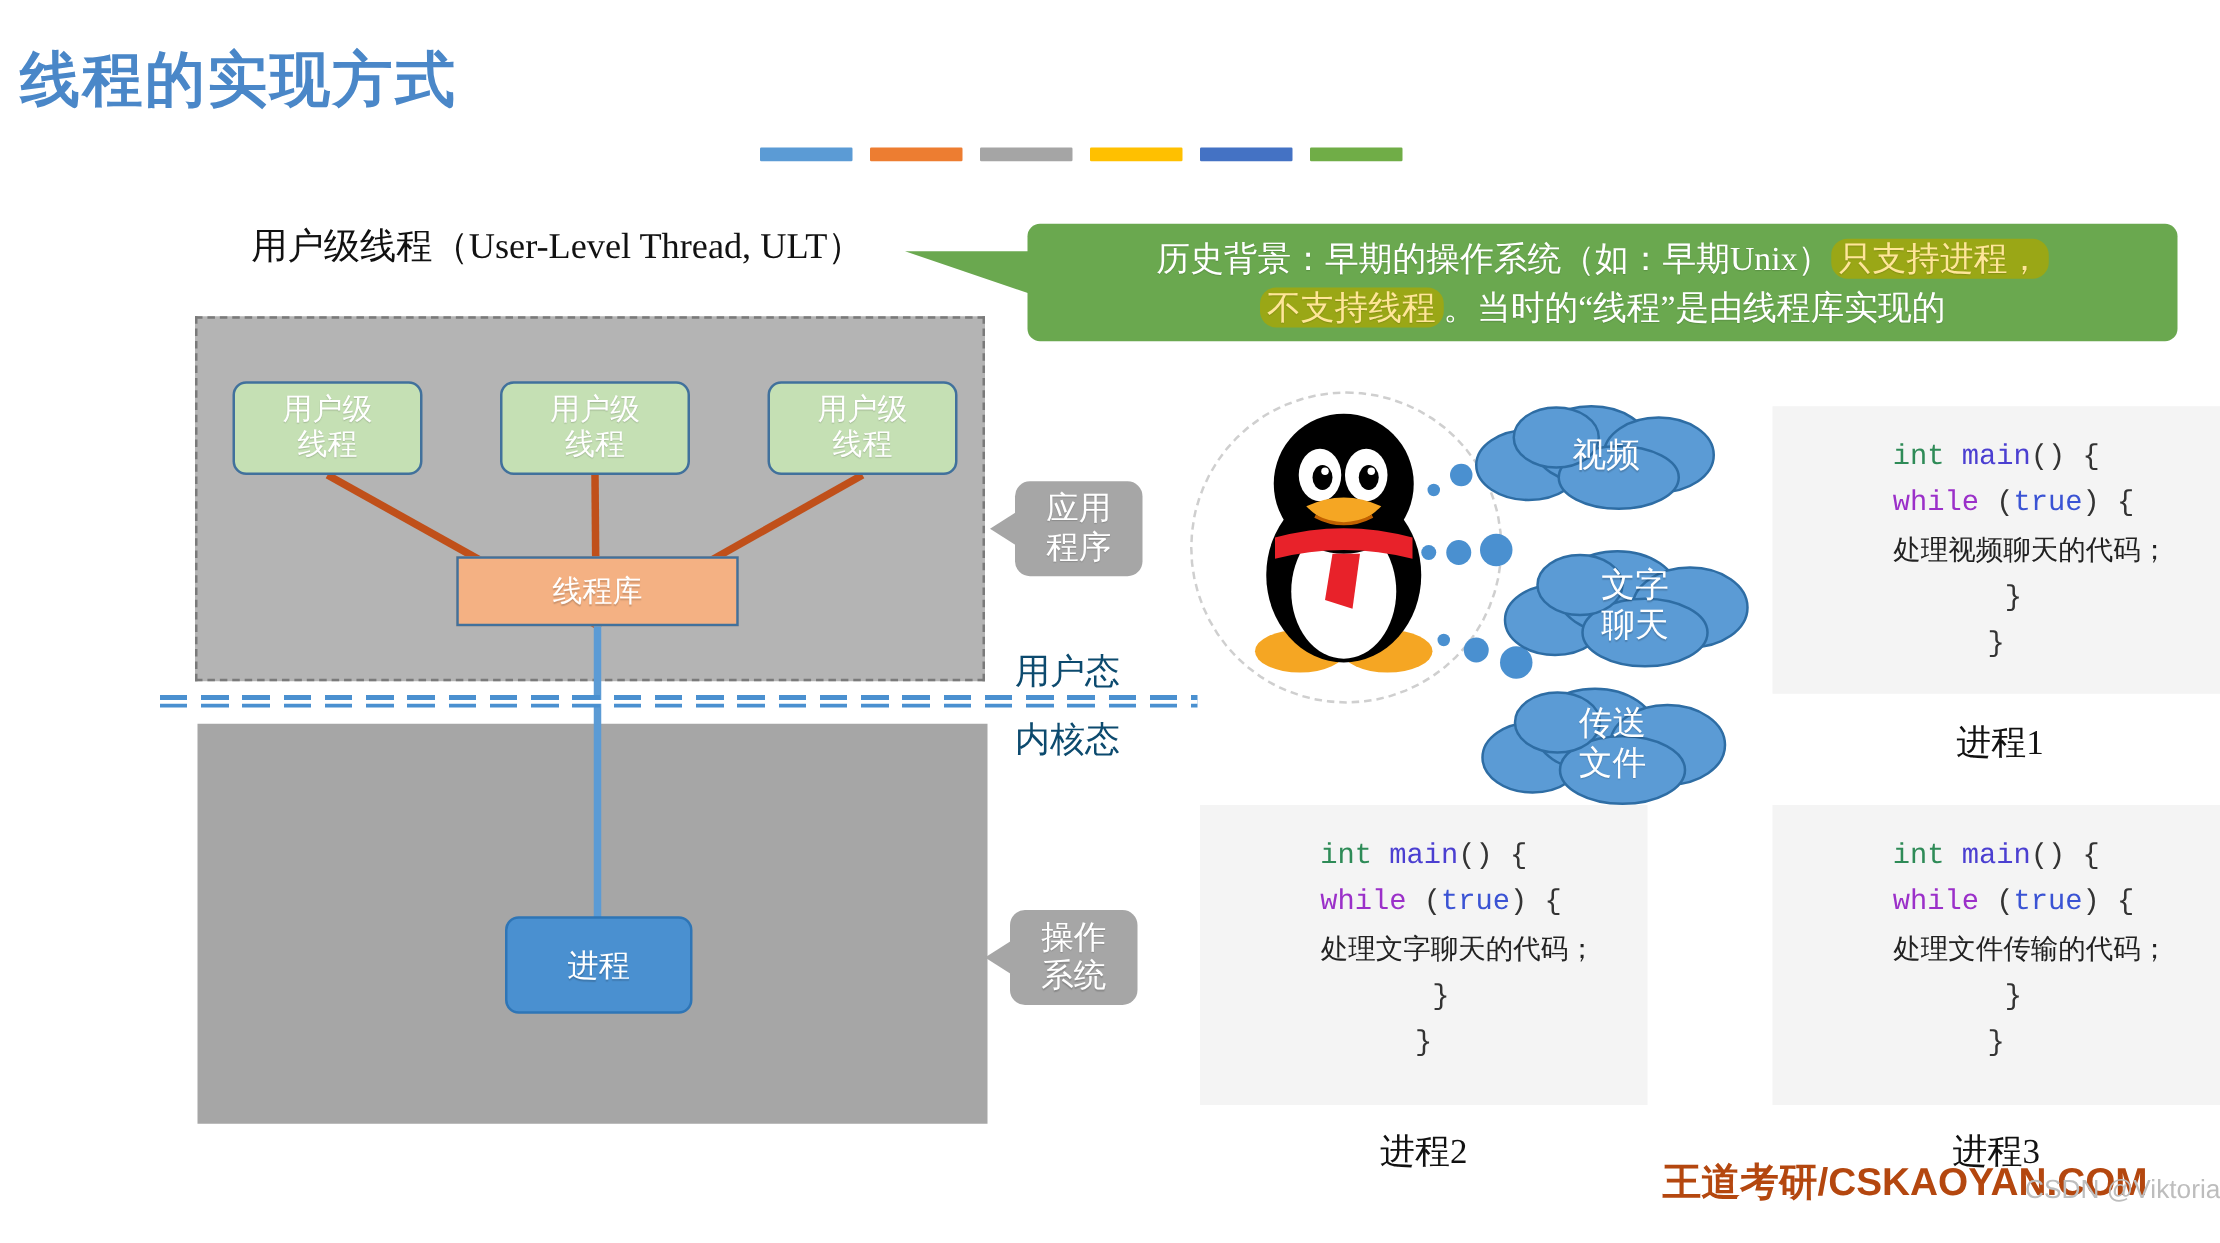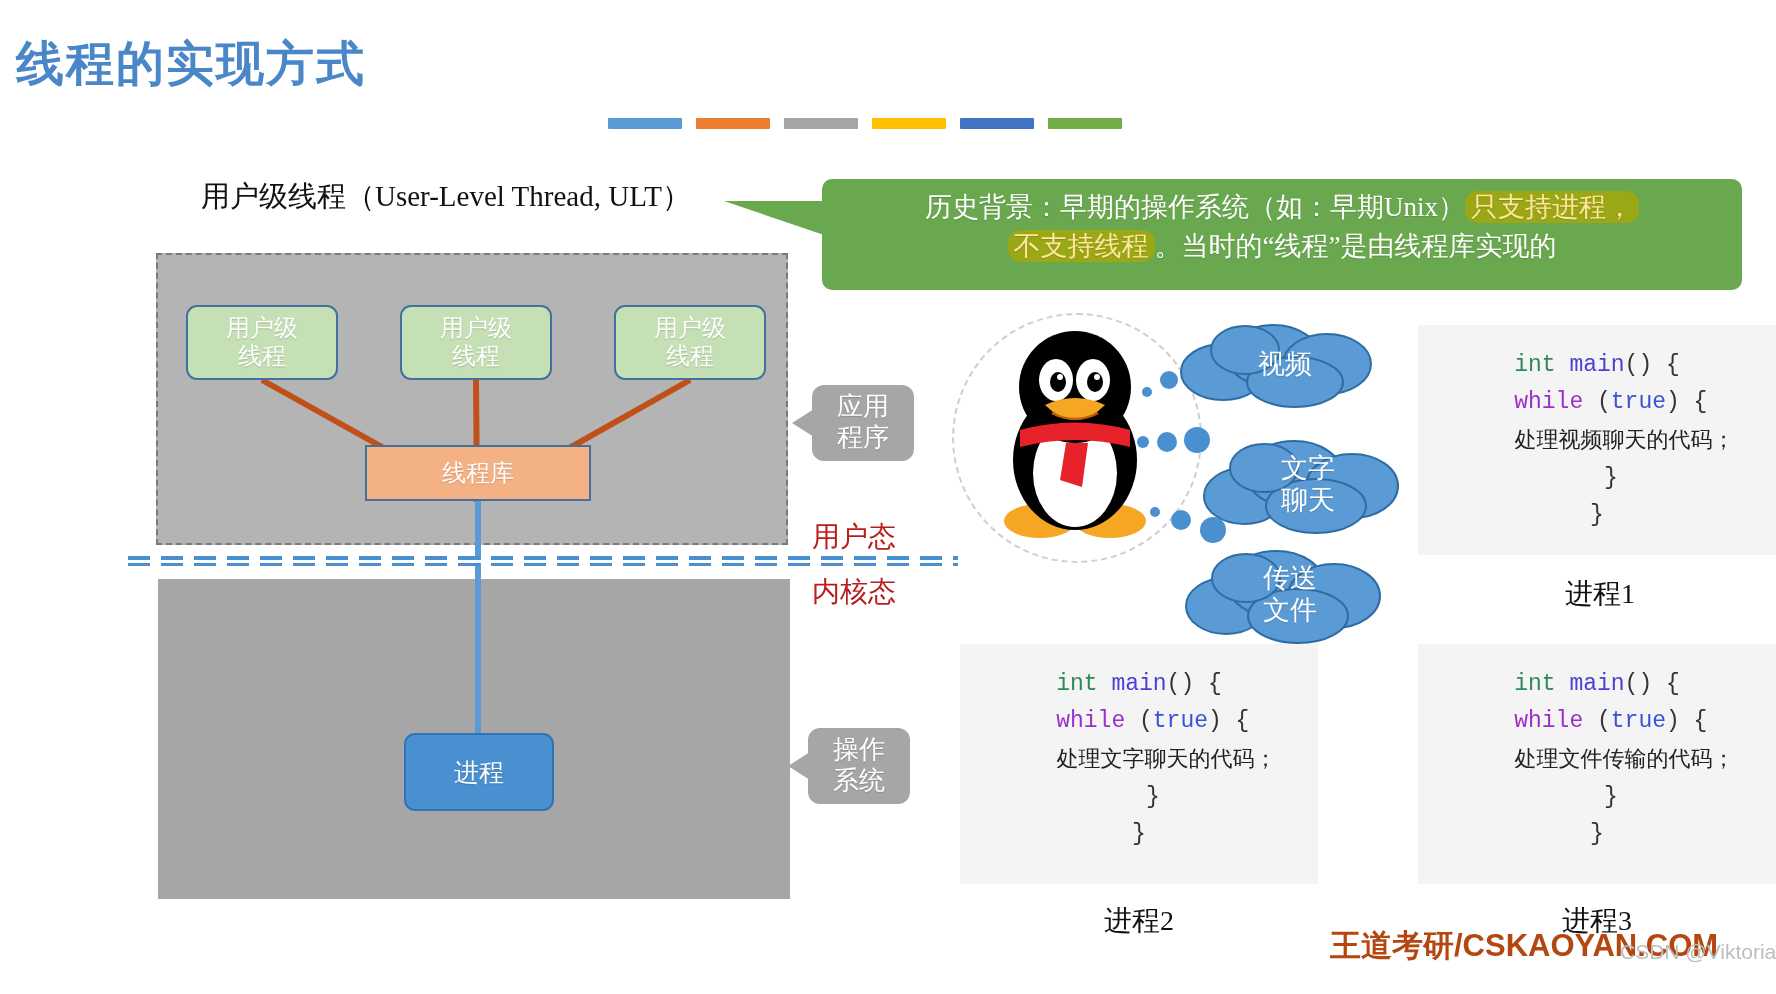--- a/index.html
+++ b/index.html
@@ -74,21 +74,21 @@
   .divider{
     position:absolute;left:128px;top:556px;width:830px;height:10px;
     background:repeating-linear-gradient(to right,#4a90d0 0 22px, transparent 22px 33px);
   }
   .divider::after{
     content:"";position:absolute;left:0;top:4px;width:100%;height:3px;background:#ffffff;
   }
   .mode-label{
     position:absolute;
     font-family:"Liberation Serif","DejaVu Serif",serif;
-    font-size:28px;color:#b91c1c;
+    font-size:28px;color:#0c4a6e;
   }
   .mode-user{left:812px;top:518px;}
   .mode-kernel{left:812px;top:573px;}
 
   .gray-callout{
     position:absolute;
     background:#a6a6a6;border-radius:12px;
     display:flex;flex-direction:column;align-items:center;justify-content:center;
     font-family:"Liberation Serif","DejaVu Serif",serif;
     font-size:26px;color:#ffffff;line-height:1.18;
@@ -97,21 +97,21 @@
   .gray-callout::before{
     content:"";position:absolute;left:-20px;top:50%;margin-top:-14px;
     border-top:14px solid transparent;border-bottom:14px solid transparent;
     border-right:22px solid #a6a6a6;
   }
   .callout-app{left:812px;top:385px;width:102px;height:76px;}
   .callout-os{left:808px;top:728px;width:102px;height:76px;}
 
   
   .green-callout{
-    position:absolute;left:822px;top:179px;width:920px;height:111px;
+    position:absolute;left:822px;top:179px;width:920px;height:94px;
     background:#6aa84f;border-radius:10px;
     font-family:"Liberation Serif","DejaVu Serif",serif;
     font-size:27px;color:#ffffff;line-height:1.45;
     padding:9px 18px 0 18px;box-sizing:border-box;
     text-align:center;
     text-shadow:0 1px 1px rgba(0,0,0,.15);
   }
   .green-callout::before{
     content:"";position:absolute;left:-98px;top:22px;
     width:0;height:0;

